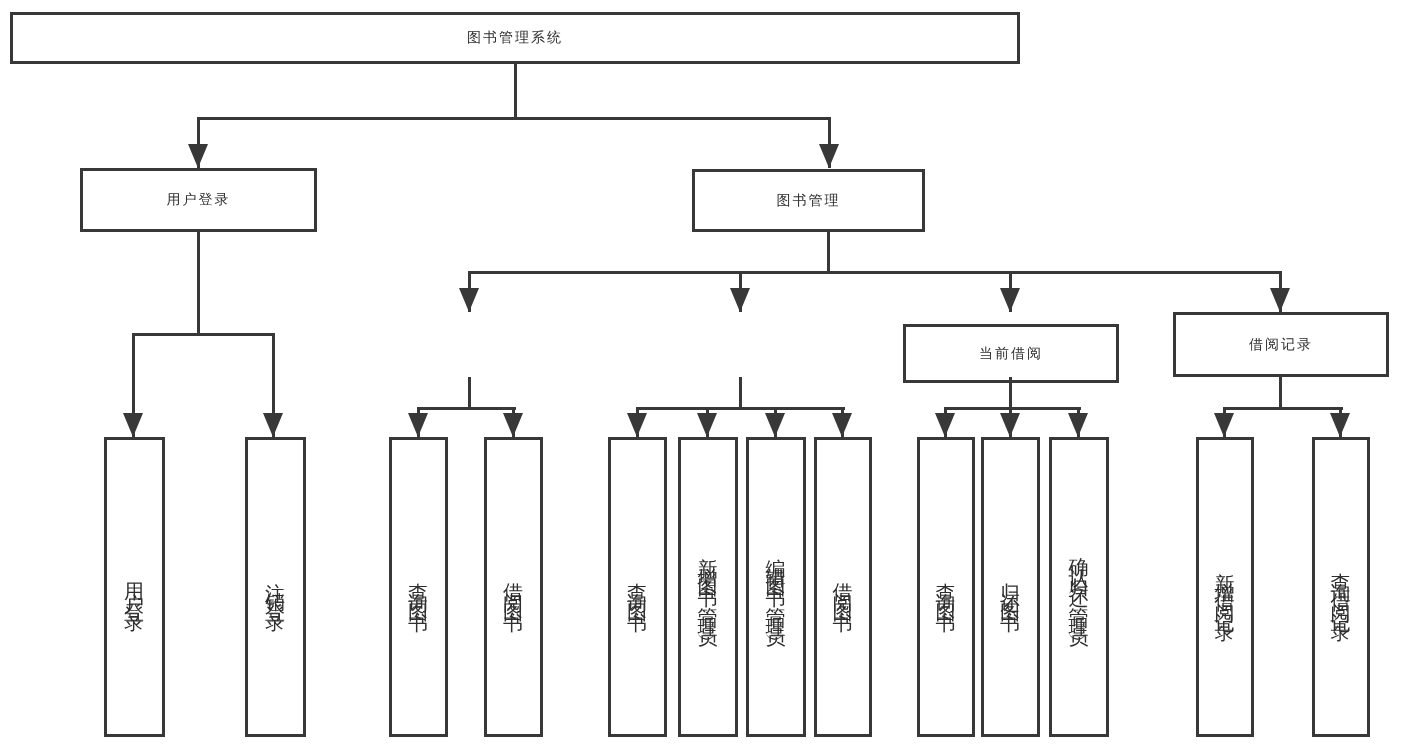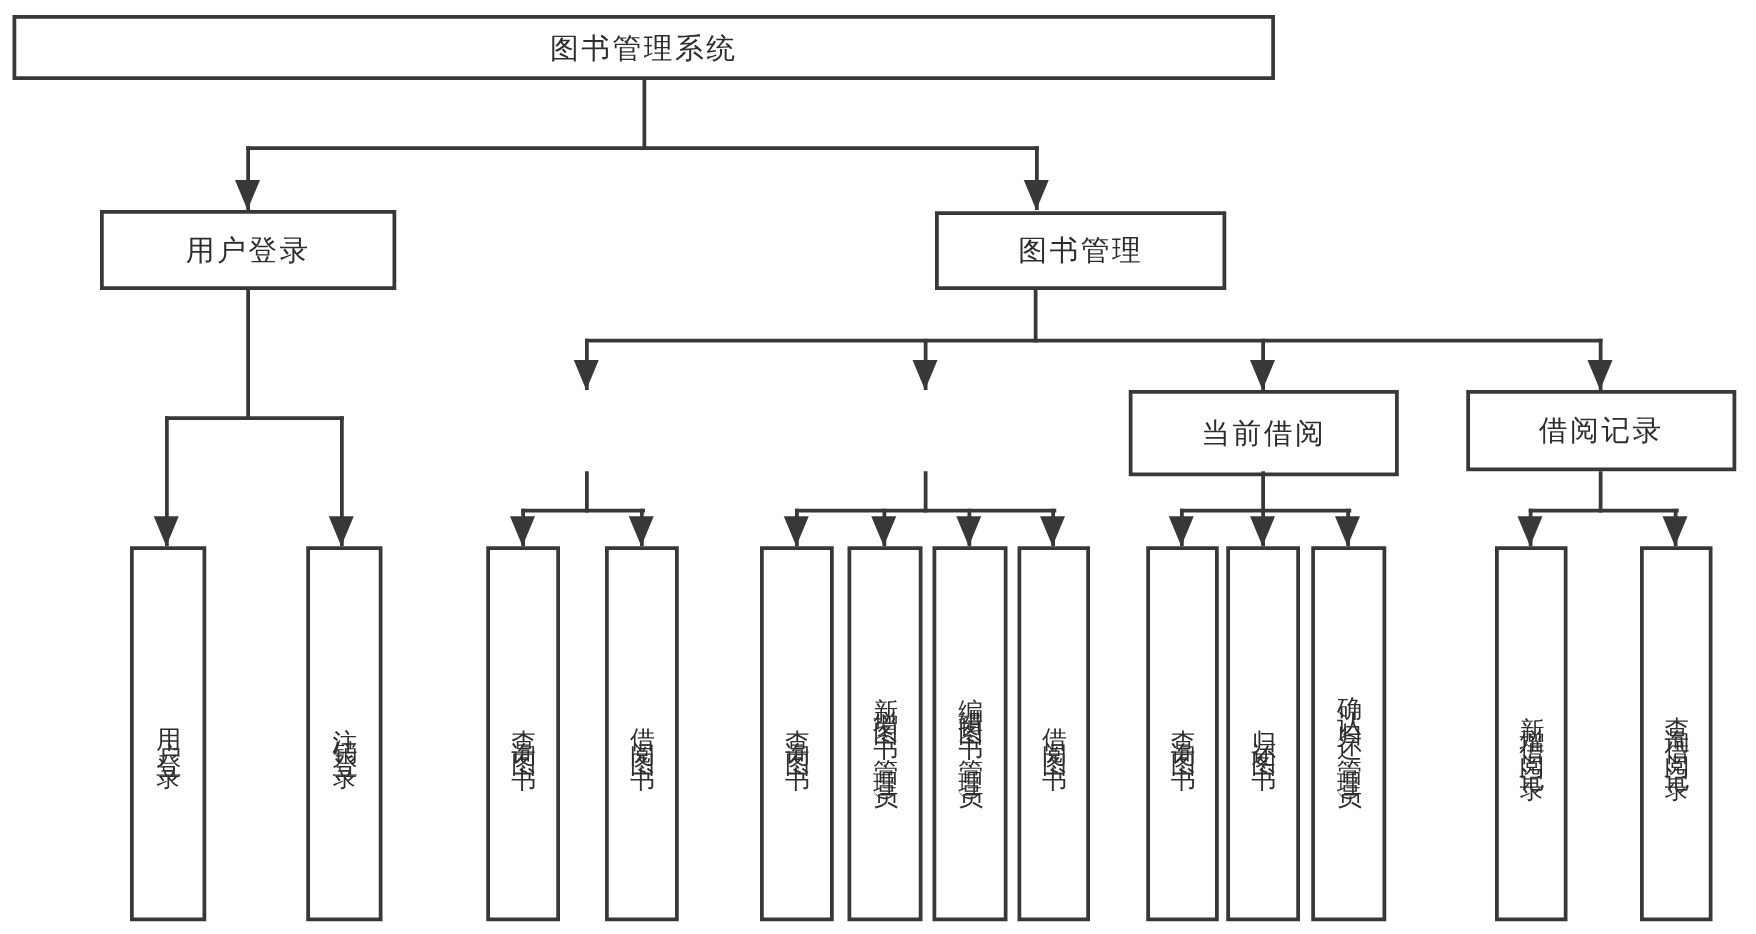--- a/index.html
+++ b/index.html
@@ -5,21 +5,21 @@
   html,body{margin:0;padding:0;background:#ffffff;}
   #canvas{
     position:relative;width:1405px;height:747px;background:#ffffff;
     font-family:"Liberation Sans","DejaVu Sans",sans-serif;overflow:hidden;
   }
   .box{
     position:absolute;box-sizing:border-box;background:#ffffff;
     border:3px solid #383838;color:#2e2e2e;
     display:flex;align-items:center;justify-content:center;
   }
-  .hbox{font-size:23px;letter-spacing:2px;}
+  .hbox{font-size:14px;letter-spacing:2px;}
   .vbox{top:437px;height:300px;font-size:20px;}
   .vbox span{
     writing-mode:vertical-rl;text-orientation:mixed;
     letter-spacing:10px;line-height:1;white-space:nowrap;
   }
   .hl,.vl{position:absolute;background:#383838;}
   .hl{height:3px;}
   .vl{width:3px;}
   .ar{
     position:absolute;width:0;height:0;
@@ -36,25 +36,25 @@
 
 <div id="canvas">
 
   <div class="box hbox" style="left:10px;top:12px;width:1010px;height:52px">
     <span>图书管理系统</span>
   </div>
 
   <div class="box hbox" style="left:80px;top:168px;width:237px;height:64px">
     <span>用户登录</span>
   </div>
-  <div class="box hbox" style="left:748px;top:169px;width:233px;height:63px">
+  <div class="box hbox" style="left:692px;top:169px;width:233px;height:63px">
     <span>图书管理</span>
   </div>
 
-  <div class="box hbox" style="left:903px;top:312px;width:216px;height:69px">
+  <div class="box hbox" style="left:903px;top:324px;width:216px;height:59px">
     <span>当前借阅</span>
   </div>
   <div class="box hbox" style="left:1173px;top:312px;width:216px;height:65px">
     <span>借阅记录</span>
   </div>
 
   <div class="box vbox" style="left:104px;width:61px">
     <span>用户登录</span>
   </div>
   <div class="box vbox" style="left:245px;width:61px">

